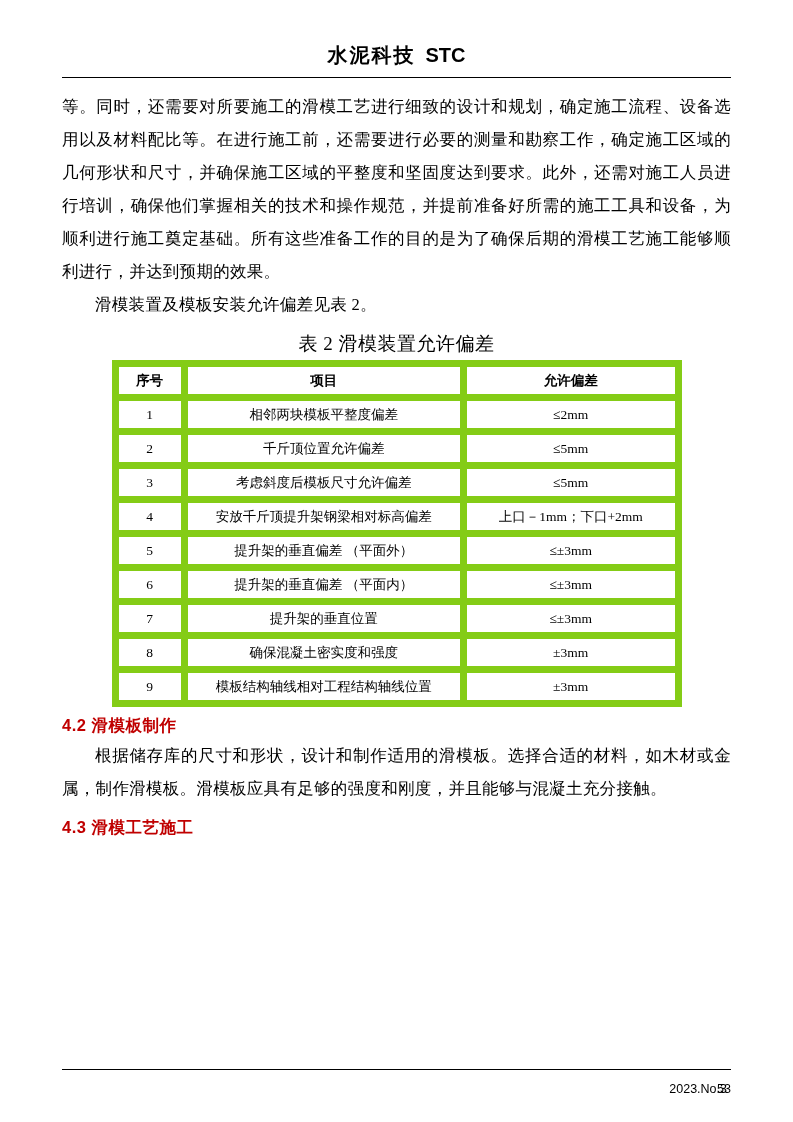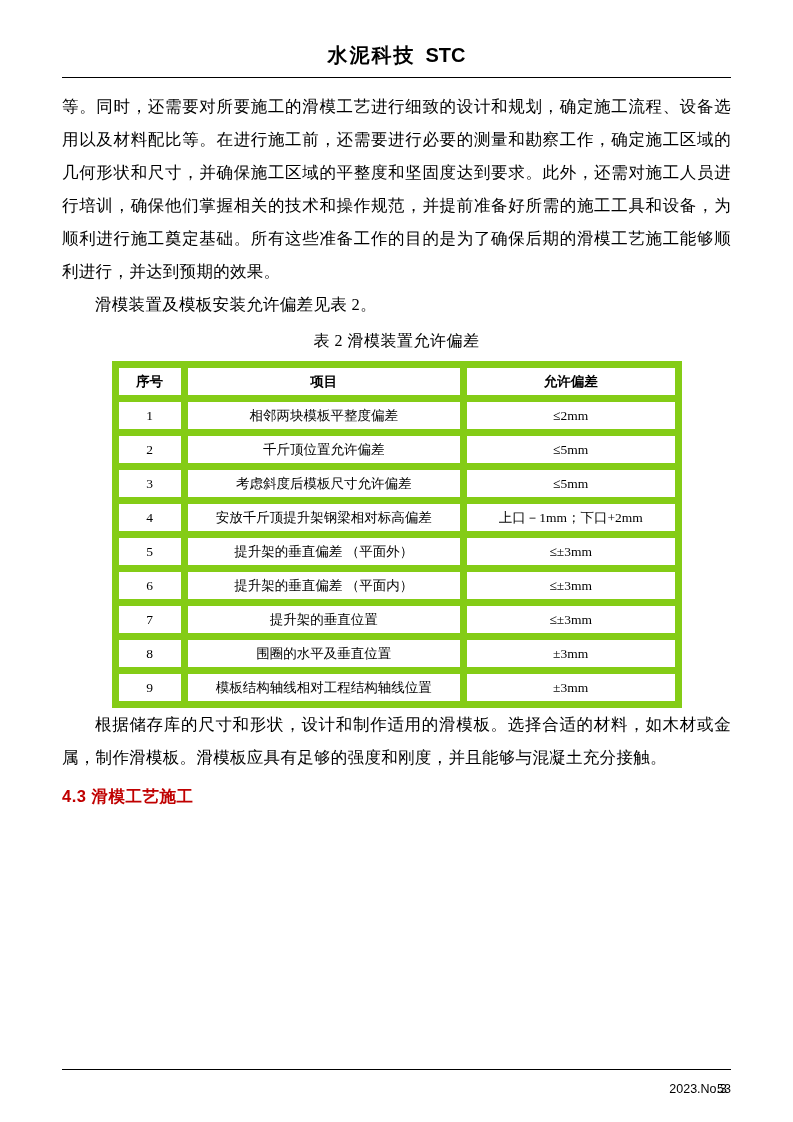--- a/index.html
+++ b/index.html
@@ -59,23 +59,23 @@
     text-align: justify;
     text-justify: inter-ideograph;
     letter-spacing: 0.3px;
   }
   p.indent {
     text-indent: 2em;
   }
   
   .tbl-caption {
     text-align: center;
-    font-size: 16px;
+    font-size: 19px;
     margin-top: 10px;
-    margin-bottom: 9px;
+    margin-bottom: 3px;
     letter-spacing: 0.5px;
   }
   
   table.spec {
     border-collapse: collapse;
     margin: 0 auto;
     width: 570px;
     font-size: 13.5px;
   }
   table.spec th, table.spec td {
@@ -182,31 +182,32 @@
             <td>提升架的垂直偏差   （平面内）</td>
             <td>≤±3mm</td>
           </tr>
           <tr>
             <td>7</td>
             <td>提升架的垂直位置</td>
             <td>≤±3mm</td>
           </tr>
           <tr>
             <td>8</td>
-            <td>围圈的水平及垂直位置</td>
+            <td>确保混凝土密实度和强度</td>
             <td>±3mm</td>
           </tr>
           <tr>
             <td>9</td>
             <td>模板结构轴线相对工程结构轴线位置</td>
             <td>±3mm</td>
           </tr>
         </tbody>
       </table>
 
+      <h3 class="sec">4.2  滑模板制作</h3>
       <p class="para indent">根据储存库的尺寸和形状，设计和制作适用的滑模板。选择合适的材料，如木材或金属，制作滑模板。滑模板应具有足够的强度和刚度，并且能够与混凝土充分接触。</p>
 
       <div class="sec-gap"></div>
 
       <h3 class="sec">4.3  滑模工艺施工</h3>
     </div>
   </div>
 
   <div class="footer-rule"></div>
   <div class="footer">

